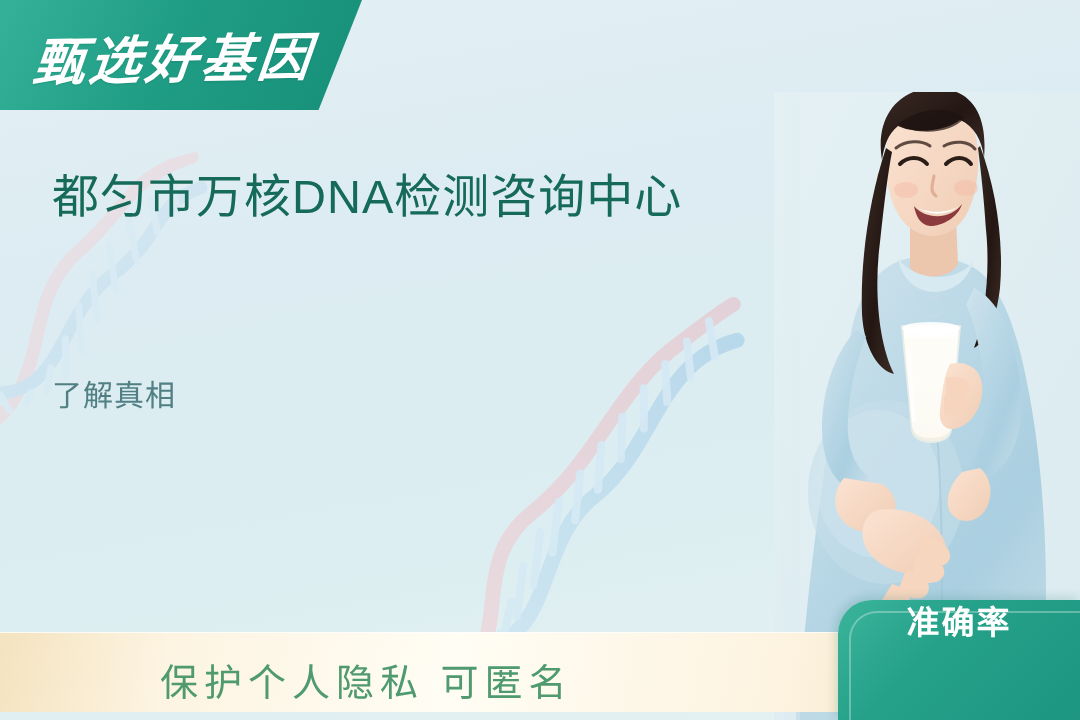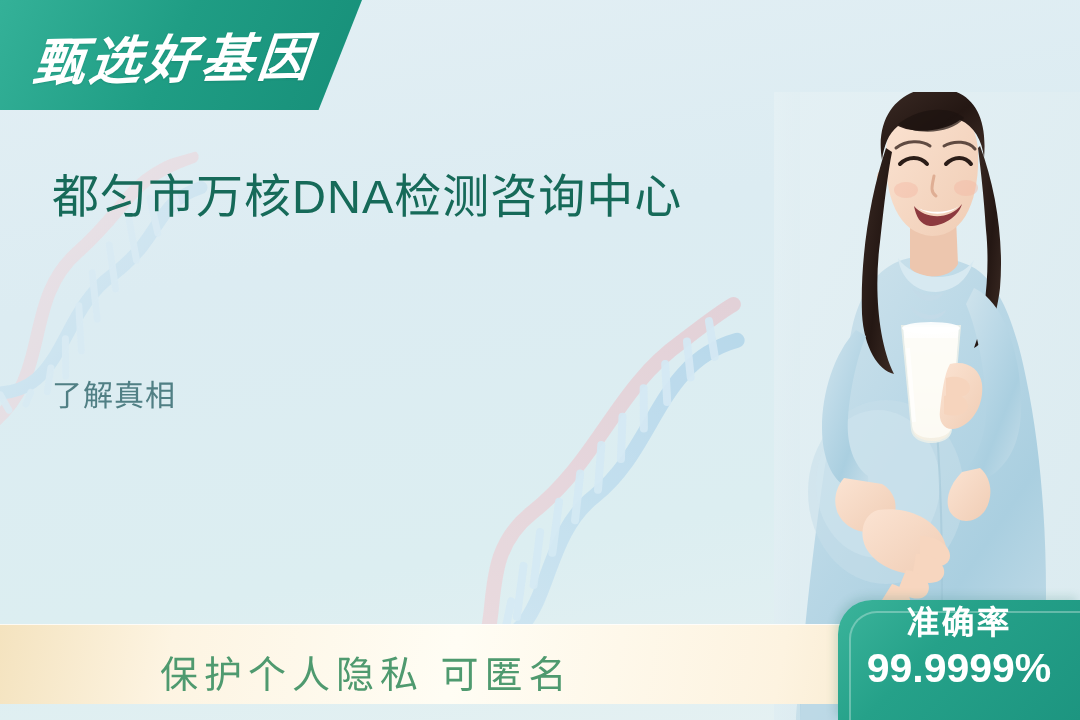--- a/index.html
+++ b/index.html
@@ -61,21 +61,21 @@
 
   
   #photo {
     position:absolute; right:-6px; bottom:0;
     width:312px; height:628px;
     overflow:hidden;
   }
 
   
   #privacy-bar {
-    position:absolute; left:0; bottom:16px;
+    position:absolute; left:0; bottom:8px;
     width:1080px; height:80px;
     background:linear-gradient(100deg,#f4e3bf 0%,#fdf4e2 16%,#fffdf4 42%,#fdf3e0 72%,#f0dcb4 100%);
     box-shadow:inset 0 1px 0 rgba(255,255,255,.8);
     margin-top:8px;
   }
   #privacy-text {
     position:absolute; left:160px; top:20px;
     font-size:38px; color:#4f9a6f; letter-spacing:6px;
     font-weight:400; white-space:nowrap;
   }
@@ -358,17 +358,16 @@
     <div class="line">了解真相</div>
   </div>
 
   <div id="privacy-bar">
     <div id="privacy-text">保护个人隐私 可匿名</div>
   </div>
 
   <div id="accuracy-badge">
     <div id="badge-inner">
       <div id="badge-label">准确率</div>
-      <div id="badge-value">99.9999%</div>
     </div>
   </div>
 
 </div>
 
 </body></html>

